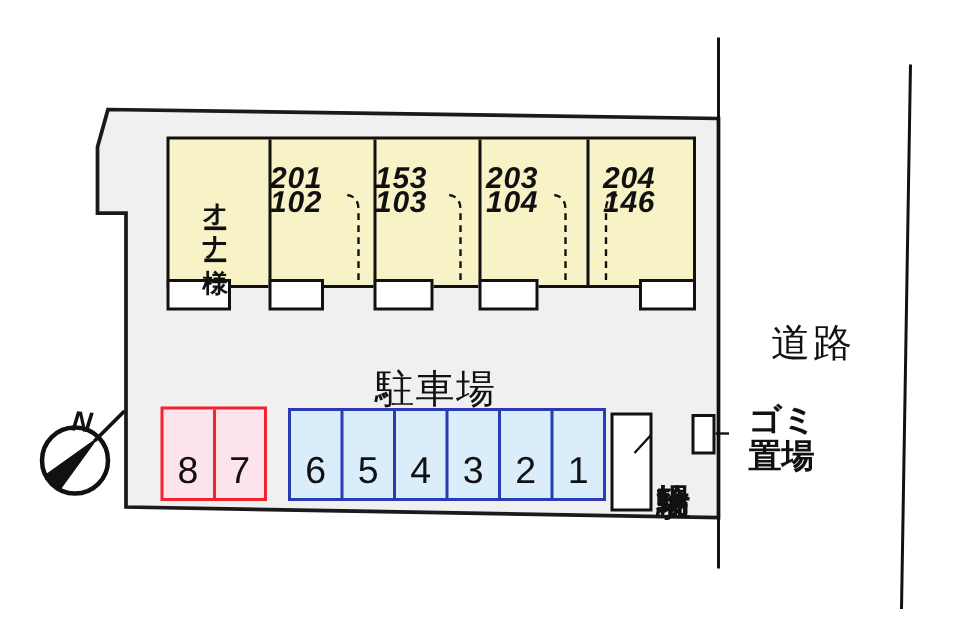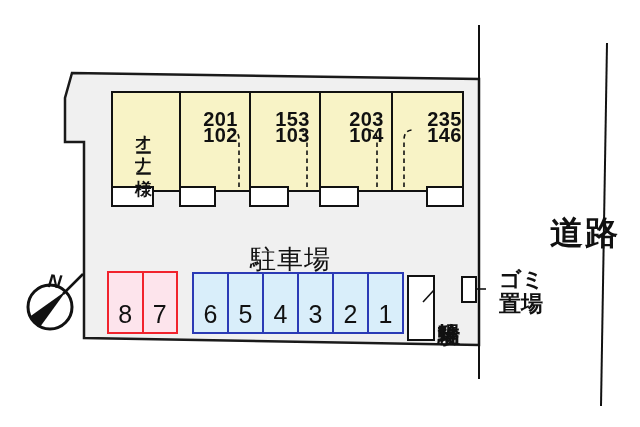--- a/index.html
+++ b/index.html
@@ -7,37 +7,37 @@
          font-family:"Liberation Sans","DejaVu Sans",sans-serif;color:#111;}
   #stage *{box-sizing:border-box;}
   .abs{position:absolute;}
   svg.layer{position:absolute;left:0;top:0;pointer-events:none;}
   
   .bldg{left:111px;top:91px;width:353px;height:101px;background:#f8f3c6;border:2px solid #111;}
   .divider{position:absolute;width:2px;background:#111;top:93px;height:97px;}
   .porch{position:absolute;background:#fff;border:2px solid #111;top:186px;height:21px;}
   .owner-label{left:130px;top:99px;width:26px;height:92px;writing-mode:vertical-rl;text-orientation:mixed;
                font-size:17px;font-weight:600;letter-spacing:1px;text-align:center;line-height:26px;}
-  .unit-label{top:112px;text-align:right;font-size:20px;line-height:15.5px;font-weight:600;letter-spacing:0.5px;}
+  .unit-label{top:112px;text-align:left;font-size:20px;line-height:15.5px;font-weight:600;letter-spacing:0.5px;font-style:italic;}
   
   .lot-title{left:250px;top:242px;font-size:26px;font-weight:400;letter-spacing:1px;}
   .pgroup{display:flex;}
   .pink-group{left:107px;top:271px;width:71px;height:63px;border:2px solid #f1232d;background:#fde4ec;}
   .pink-group .cell{border-right:2px solid #f1232d;}
   .blue-group{left:192px;top:272px;width:212px;height:62px;border:2px solid #2b3ab5;background:#d9eefa;}
   .blue-group .cell{border-right:2px solid #2b3ab5;}
   .cell{flex:1;display:flex;align-items:flex-end;justify-content:center;
         font-size:25px;font-weight:500;padding-bottom:3px;}
   .cell:last-child{border-right:none!important;}
   .bike-rect{left:407px;top:275px;width:28px;height:66px;background:#fff;border:2px solid #111;}
   .bike-label{left:438px;top:266px;width:23px;height:78px;writing-mode:vertical-rl;text-orientation:mixed;
               font-size:22px;font-weight:600;line-height:23px;text-align:center;}
   .gomi-rect{left:461px;top:276px;width:16px;height:27px;background:#fff;border:2px solid #111;}
   .gomi-label{left:483px;top:268px;font-size:22px;font-weight:600;line-height:24px;margin-left:16px;}
-  .road-label{left:514px;top:211px;font-size:33px;font-weight:700;letter-spacing:2px;margin-left:36px;}
+  .road-label{left:514px;top:211px;font-size:26px;font-weight:400;letter-spacing:2px;}
 </style>
 </head>
 <body>
 
 <div id="stage">
 
   <svg class="layer" width="640" height="427">
     <polygon points="72,73 479,79 479,345 84,338 84,142 65,142 65,98" fill="#f0f0f0" stroke="#1a1a1a" stroke-width="2.5"></polygon>
   </svg>
 
@@ -60,21 +60,21 @@
   </div>
   <div class="abs unit-label" style="left:250px;width:60px">
     <div>153</div>
     <div>103</div>
   </div>
   <div class="abs unit-label" style="left:324px;width:60px">
     <div>203</div>
     <div>104</div>
   </div>
   <div class="abs unit-label" style="left:402px;width:60px">
-    <div>235</div>
+    <div>204</div>
     <div>146</div>
   </div>
 
   <div class="abs lot-title">駐車場</div>
 
   <div class="abs pgroup pink-group">
     <div class="cell">8</div>
     <div class="cell">7</div>
   </div>
 

